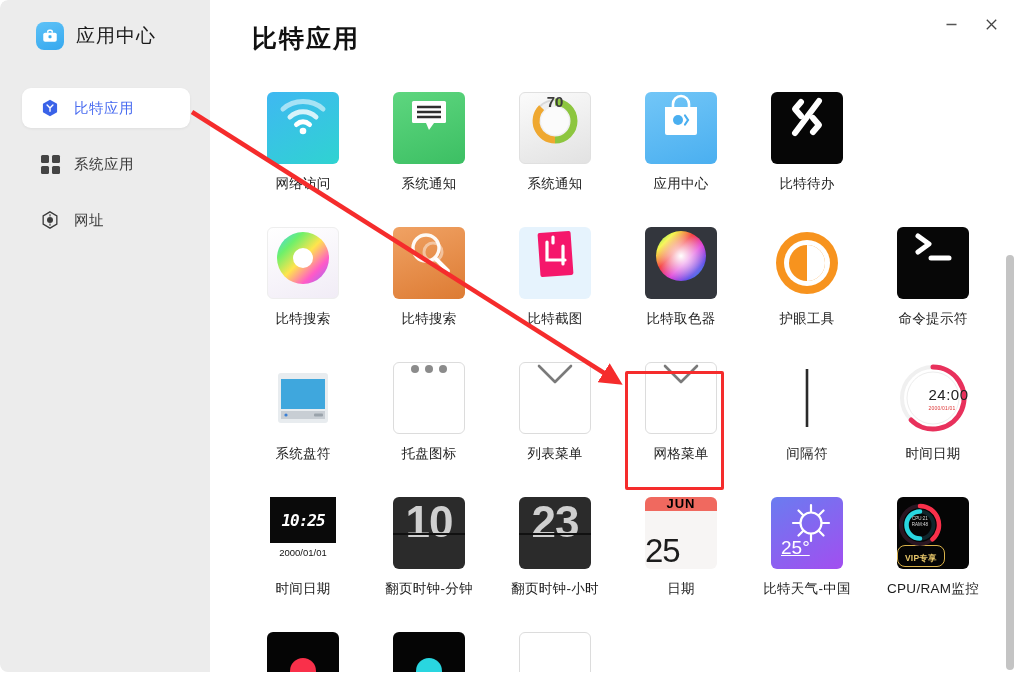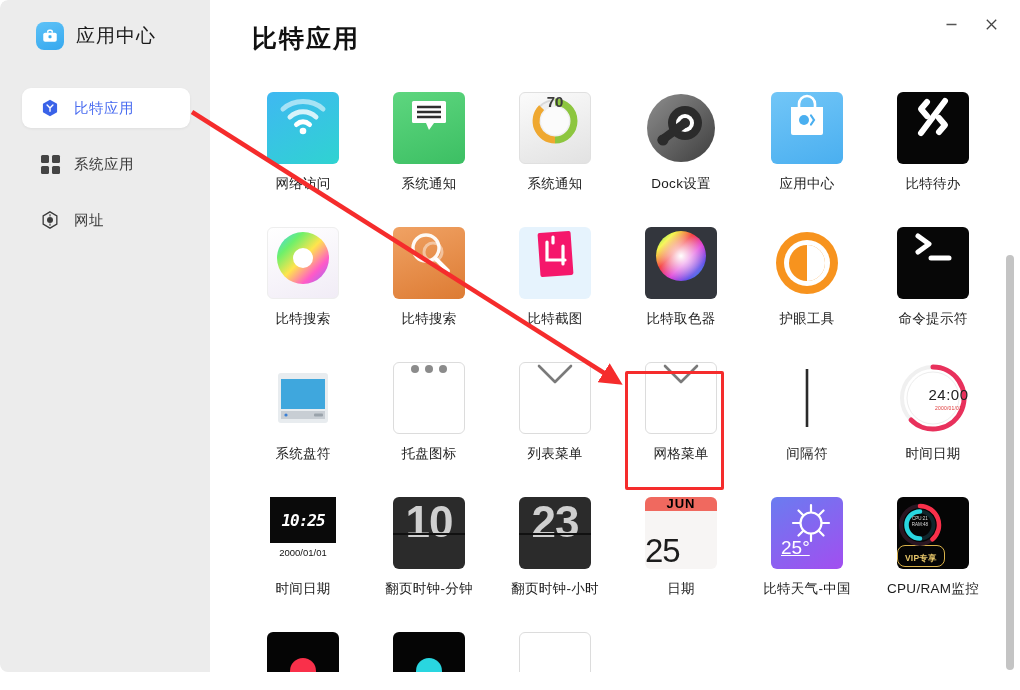--- a/index.html
+++ b/index.html
@@ -244,39 +244,20 @@
                 <path d="M28 9a19 19 0 0 1 0 38" fill="none" stroke="#8dc63f" stroke-width="7"></path>
                 <path d="M28 47a19 19 0 0 1-13.4-32.4" fill="none" stroke="#efa830" stroke-width="7"></path>
                 <circle cx="28" cy="28" r="14" fill="#fbfbfb"></circle>
               </svg>
               <span style="position:absolute;font-size:15px;font-weight:bold;color:#3b3b3b;">70</span>
             </div>
           </div>
           <div class="cap">系统通知</div>
         </div>
 
-        <div class="cell">
-          <div class="tile">
-            <svg width="72" height="72" viewBox="0 0 72 72">
-              <defs>
-                <linearGradient id="gdock" x1="0" y1="0" x2="1" y2="1">
-                  <stop offset="0" stop-color="#8d8d8d"></stop>
-                    <stop offset="1" stop-color="#3e3e3e"></stop>
-                </linearGradient>
-              </defs>
-              <circle cx="36" cy="36" r="34" fill="url(#gdock)"></circle>
-              <circle cx="40" cy="31" r="17" fill="#2b2b2b"></circle>
-              <circle cx="40" cy="31" r="9" fill="#ffffff"></circle>
-              <circle cx="40" cy="31" r="5" fill="#2b2b2b"></circle>
-              <path d="M40 31L17 48" stroke="#2b2b2b" stroke-width="9" stroke-linecap="round"></path>
-              <circle cx="18" cy="48" r="5.5" fill="#2b2b2b"></circle>
-            </svg>
-          </div>
-          <div class="cap">Dock设置</div>
-        </div>
 
         <div class="cell">
           <div class="tile">
             <div class="sq" style="background:linear-gradient(160deg,#72c6f7 0%,#4aaff0 100%);">
               <svg width="44" height="46" viewBox="0 0 44 46">
                 <path d="M6 15h32v26a2 2 0 0 1-2 2H8a2 2 0 0 1-2-2z" fill="#ffffff"></path>
                 <path d="M14 15V12a8 8 0 0 1 16 0v3" fill="none" stroke="#ffffff" stroke-width="2.6"></path>
                 <circle cx="19" cy="28" r="5" fill="#4aaff0"></circle>
                 <path d="M26 23.5l3 4.5-3 4.5" fill="none" stroke="#4aaff0" stroke-width="2.2" stroke-linecap="round"></path>
               </svg>
@@ -463,21 +444,21 @@
           <div class="cap">间隔符</div>
         </div>
 
         <div class="cell">
           <div class="tile">
             <svg width="72" height="72" viewBox="0 0 72 72" style="position:absolute;">
               <circle cx="36" cy="36" r="31" fill="none" stroke="#f0f0f0" stroke-width="4"></circle>
               <path d="M36 5a31 31 0 1 1-21.9 52.9" fill="none" stroke="#e8315c" stroke-width="5" stroke-linecap="round"></path>
               <circle cx="36" cy="36" r="26" fill="#ffffff" stroke="#ededed" stroke-width="1"></circle>
             </svg>
-            <div style="position:relative;text-align:center;margin-left:31px;">
+            <div style="position:relative;margin-left:31px;">
               <div style="font-size:15px;color:#222;letter-spacing:.5px;">24:00</div>
               <div style="font-size:5px;color:#d33;margin-top:2px;letter-spacing:.2px;">2000/01/01</div>
             </div>
           </div>
           <div class="cap">时间日期</div>
         </div>
       </div>
 
       <div class="row" style="margin-top:18px;">
 

